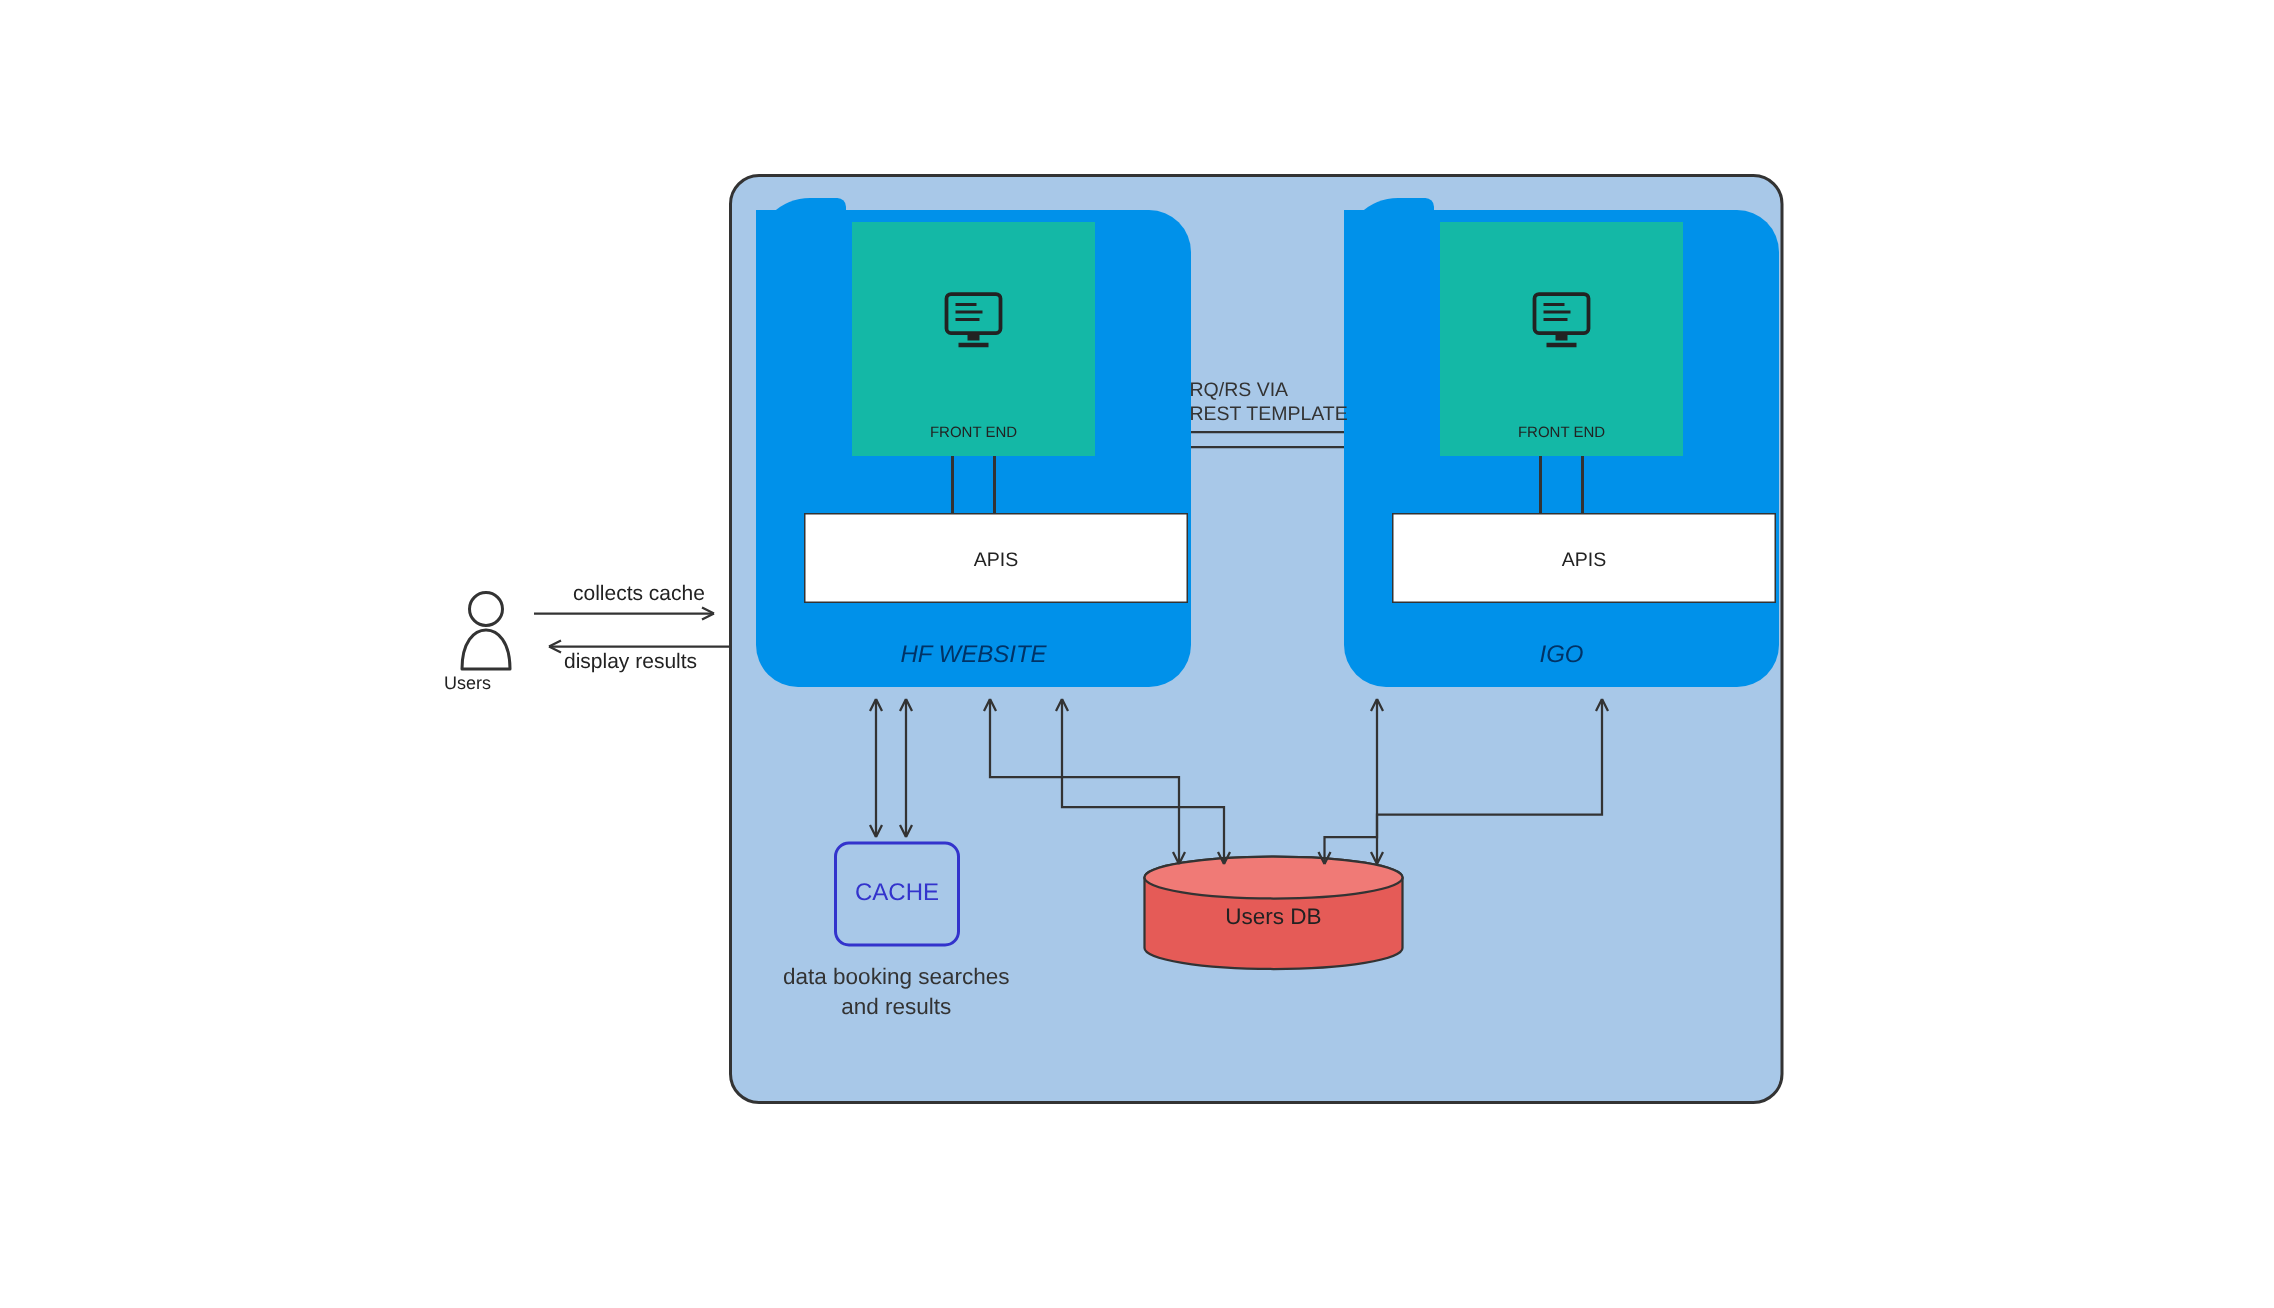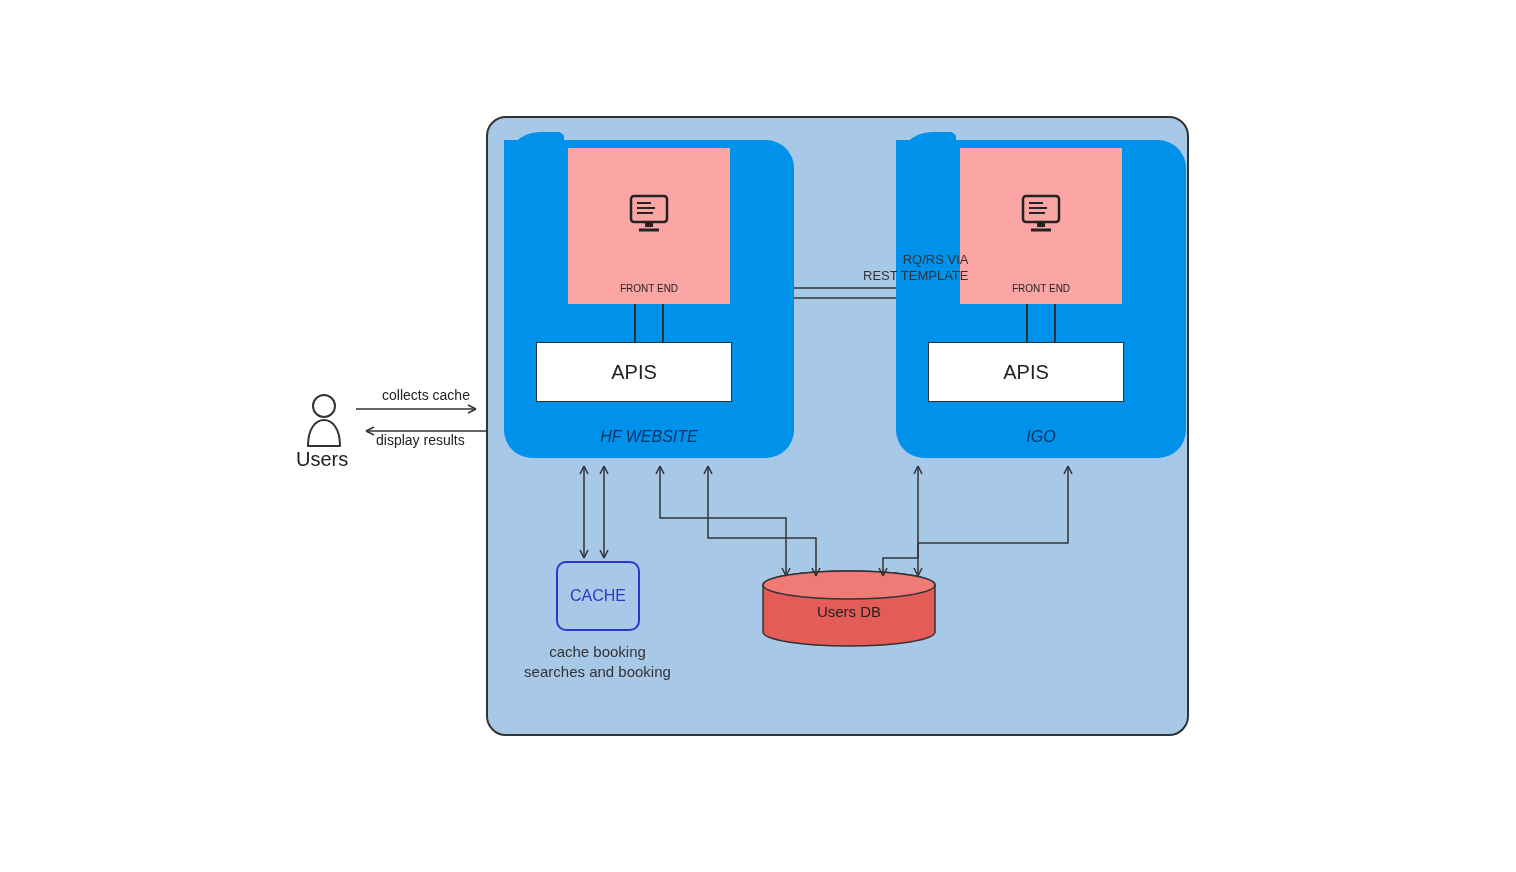--- a/index.html
+++ b/index.html
@@ -50,21 +50,21 @@
       height: 318px;
       background: #0091ea;
       border-radius: 0 28px 28px 28px;
     }
     .frontend-box {
       position: absolute;
       left: 64px;
       top: 8px;
       width: 162px;
       height: 156px;
-      background: #fca5a5;
+      background: #14b8a6;
     }
     .frontend-icon {
       position: absolute;
       left: 50%;
       transform: translateX(-50%);
       top: 40px;
       width: 48px;
       height: 48px;
     }
     .frontend-label {
@@ -73,28 +73,28 @@
       right: 0;
       bottom: 10px;
       text-align: center;
       font-size: 10px;
       color: #222;
     }
     .apis-box {
       position: absolute;
       left: 32px;
       top: 202px;
-      width: 196px;
+      width: 256px;
       height: 60px;
       background: #ffffff;
       border: 1px solid #333;
       display: flex;
       align-items: center;
       justify-content: center;
-      font-size: 20px;
+      font-size: 13px;
       color: #222;
     }
     .module-title {
       position: absolute;
       bottom: 12px;
       left: 0;
       right: 0;
       text-align: center;
       font-size: 16px;
       color: #003366;
@@ -145,21 +145,21 @@
       width: 178px;
       text-align: center;
       font-size: 15px;
       color: #222;
       z-index: 3;
     }
     .users-label {
       position: absolute;
       left: 296px;
       top: 448px;
-      font-size: 20px;
+      font-size: 12px;
       color: #222;
     }
     .user-icon {
       position: absolute;
       left: 302px;
       top: 392px;
       width: 44px;
       height: 56px;
     }
     .arrow-line {
@@ -169,25 +169,24 @@
     }
     .edge-label {
       position: absolute;
       font-size: 14px;
       color: #222;
     }
     .collect-label { left: 382px; top: 387px; }
     .display-label { left: 376px; top: 432px; }
     .rqrs-label { 
       position: absolute; 
-      left: 863px; top: 252px; 
+      left: 793px; top: 252px; 
       font-size: 13px; 
       color: #333; 
       line-height: 1.2;
-      text-align: right;
     }
     svg { overflow: visible; }
   </style>
 </head>
 <body>
 
 <div class="diagram">
 
   <div class="user-icon">
     <svg width="44" height="56" viewBox="0 0 44 56">
@@ -257,21 +256,21 @@
         <div class="module-title">IGO</div>
       </div>
     </div>
 
     <svg style="position:absolute;left:306px;top:168px;width:102px;height:16px">
       <line x1="0" y1="2" x2="102" y2="2" stroke="#333" stroke-width="1.5"></line>
       <line x1="0" y1="12" x2="102" y2="12" stroke="#333" stroke-width="1.5"></line>
     </svg>
 
     <div class="cache-box">CACHE</div>
-    <div class="cache-caption">cache booking searches and booking</div>
+    <div class="cache-caption">data booking searches and results</div>
 
     <svg style="position:absolute;left:86px;top:340px;width:40px;height:106px">
       <line x1="10" y1="8" x2="10" y2="100" stroke="#333" stroke-width="1.5"></line>
       <path d="M10 8 L6 16 M10 8 L14 16" stroke="#333" stroke-width="1.5"></path>
       <path d="M10 100 L6 92 M10 100 L14 92" stroke="#333" stroke-width="1.5"></path>
       <line x1="30" y1="8" x2="30" y2="100" stroke="#333" stroke-width="1.5"></line>
       <path d="M30 8 L26 16 M30 8 L34 16" stroke="#333" stroke-width="1.5"></path>
       <path d="M30 100 L26 92 M30 100 L34 92" stroke="#333" stroke-width="1.5"></path>
     </svg>
 

